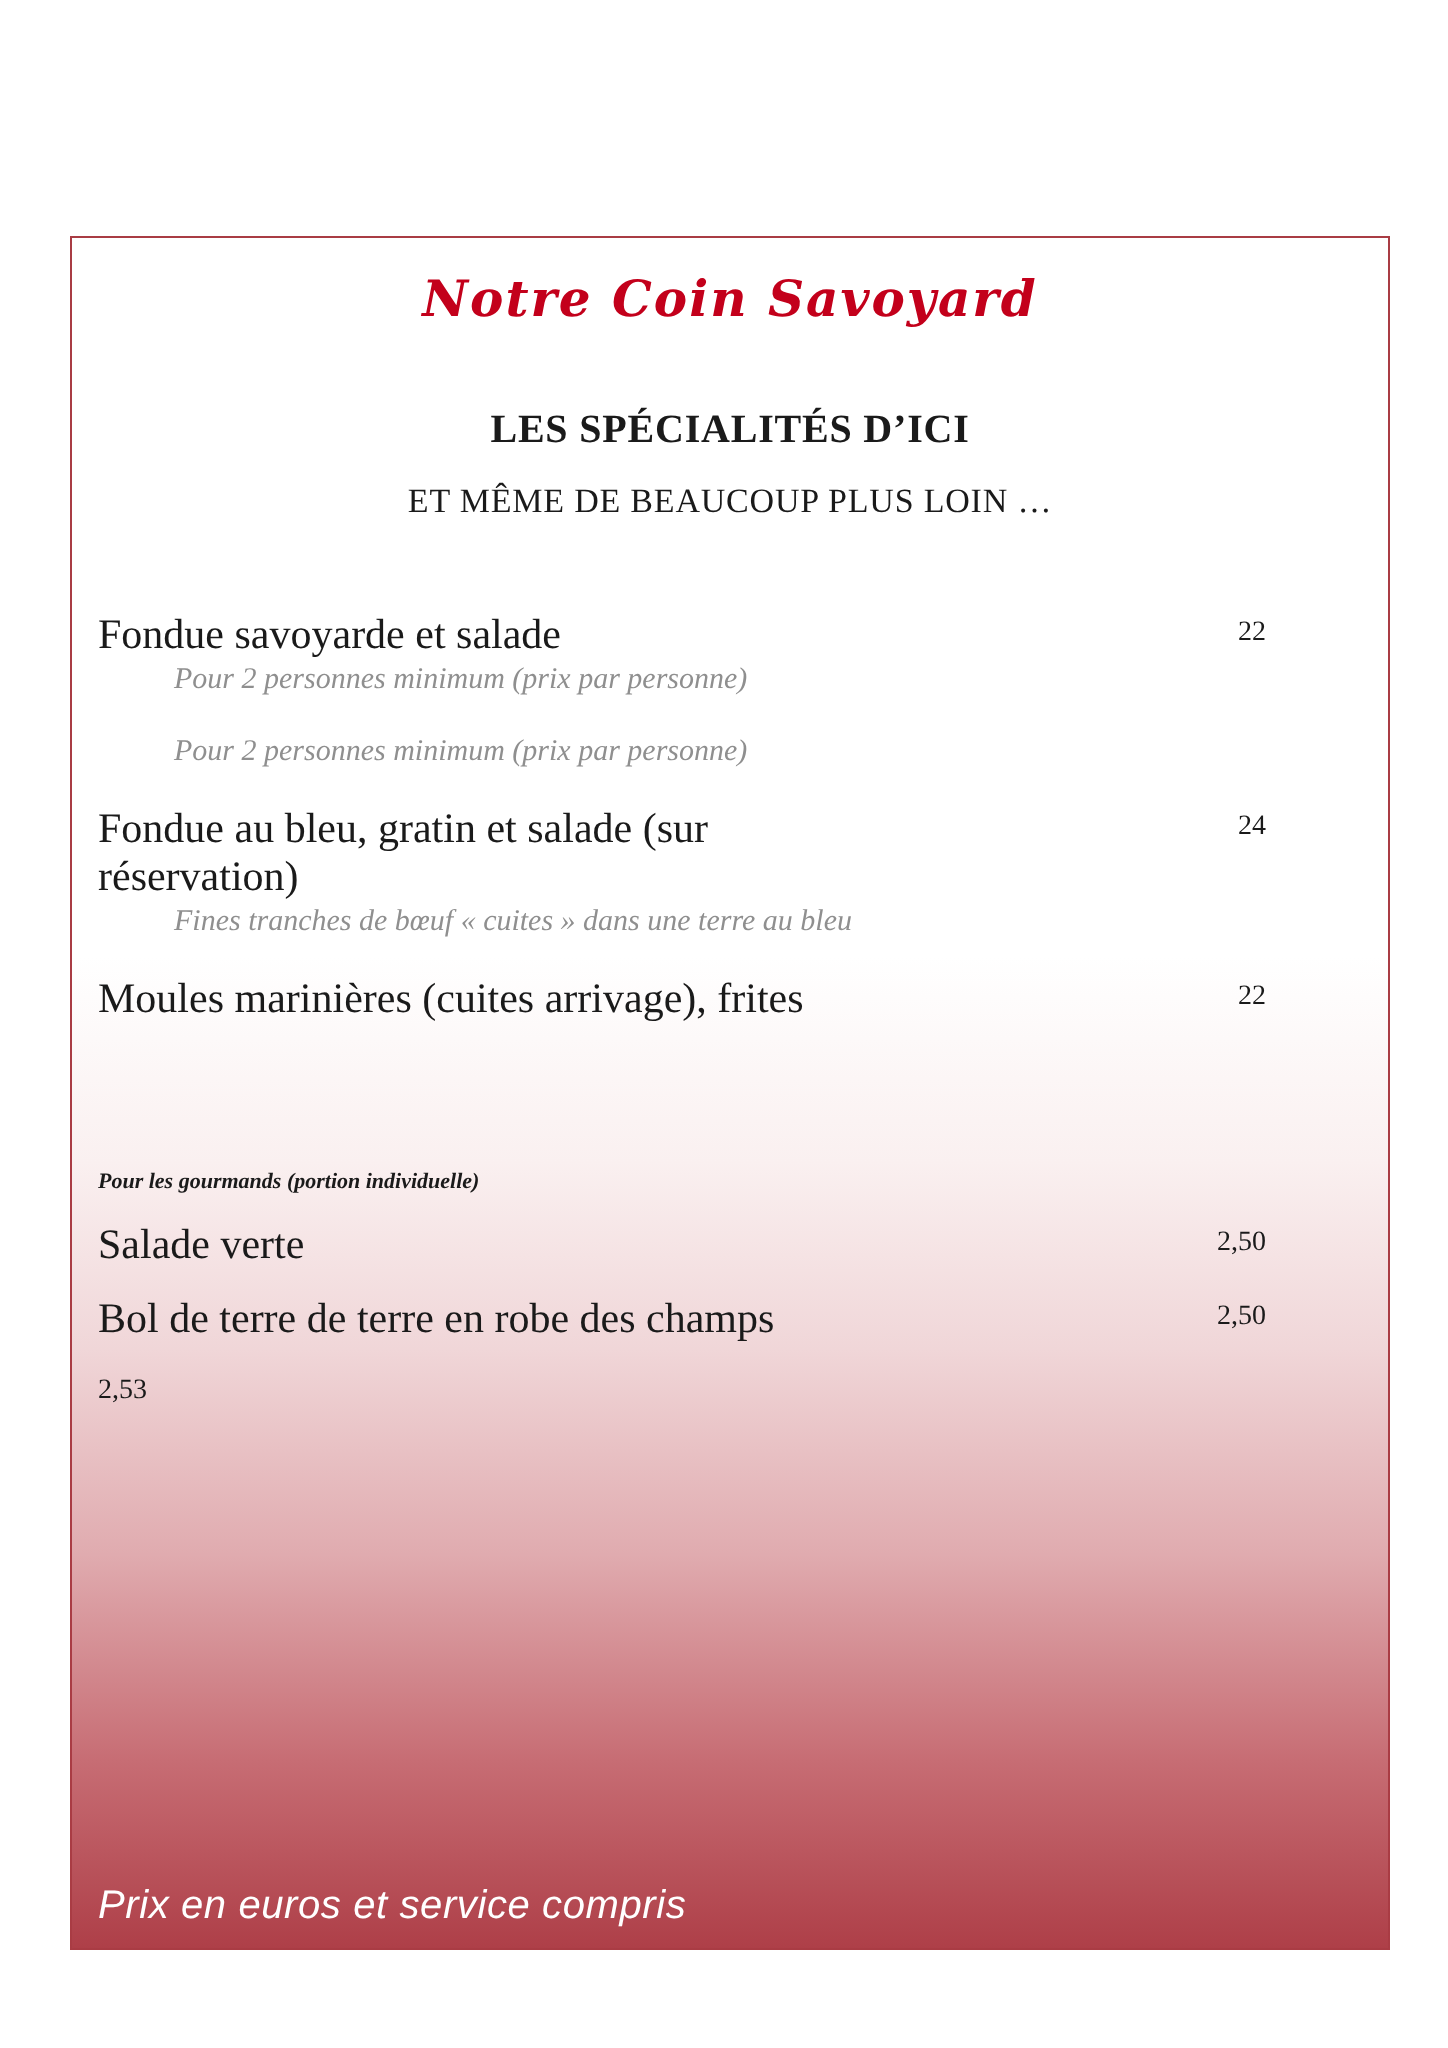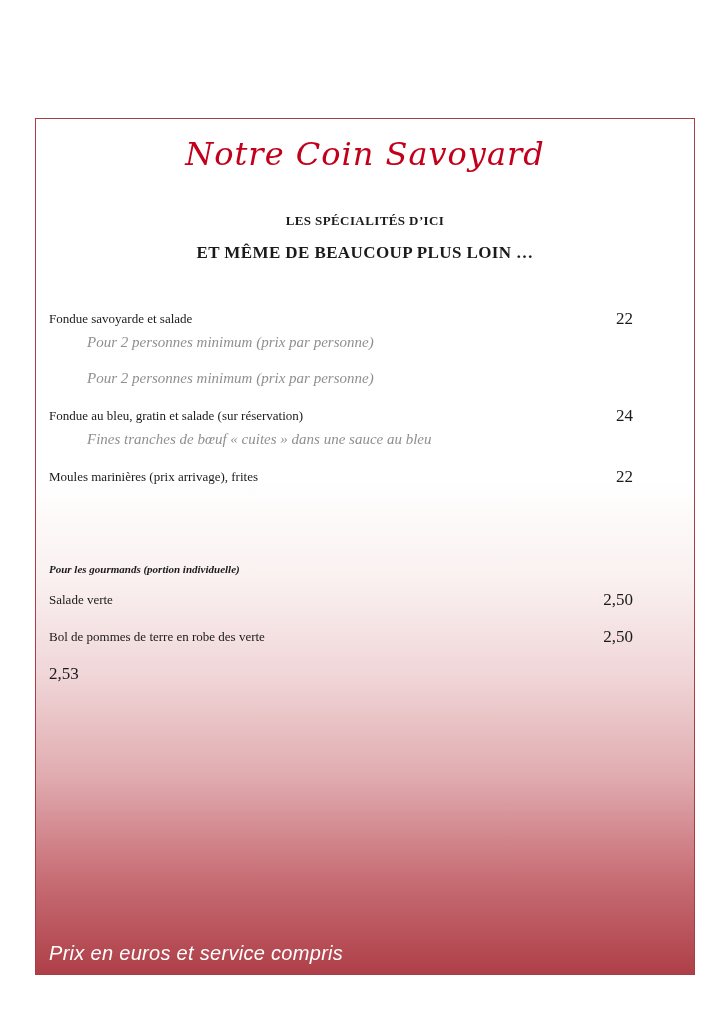--- a/index.html
+++ b/index.html
@@ -26,60 +26,60 @@
       #f0d6d8 65%,
       #e0abaf 77%,
       #c76d74 89%,
       #ae3f48 100%);
   }
   .restaurant-name {
     margin-top: 16px;
     text-align: center;
     font-family: "DejaVu Serif", serif;
     font-style: italic;
-    font-weight: normal;
-    font-size: 32px;
+    font-weight: bold;
+    font-size: 25px;
     letter-spacing: 1px;
     color: #c3001b;
   }
   .heading-1 {
     margin-top: 40px;
     text-align: center;
-    font-size: 13px;
+    font-size: 20px;
     font-weight: bold;
     letter-spacing: 0.4px;
     color: #1a1a1a;
   }
   .heading-2 {
     margin-top: 14px;
     text-align: center;
     font-size: 17px;
-    font-weight: bold;
+    font-weight: normal;
     letter-spacing: 0.4px;
     color: #1a1a1a;
   }
   .content {
     padding-left: 13px;
     padding-right: 61px;
   }
   .items { margin-top: 44px; }
   .menu-item { margin-bottom: 16px; }
   .item-row {
     display: flex;
     justify-content: space-between;
     align-items: flex-start;
   }
   .item-name {
-    font-size: 13px;
+    font-size: 21px;
     line-height: 24px;
     color: #1a1a1a;
     max-width: 410px;
   }
   .item-price {
-    font-size: 17px;
+    font-size: 14px;
     line-height: 24px;
     color: #1a1a1a;
     white-space: nowrap;
   }
   .item-note {
     margin-top: 1px;
     font-size: 15px;
     line-height: 20px;
     font-style: italic;
     color: #8f8f8f;
@@ -135,43 +135,43 @@
 
         <div class="menu-item">
           <div class="item-note">Pour 2 personnes minimum (prix par personne)</div>
         </div>
 
         <div class="menu-item">
           <div class="item-row">
             <span class="item-name">Fondue au bleu, gratin et salade (sur réservation)</span>
             <span class="item-price">24</span>
           </div>
-          <div class="item-note">Fines tranches de bœuf « cuites » dans une sauce au bleu</div>
+          <div class="item-note">Fines tranches de bœuf « cuites » dans une terre au bleu</div>
         </div>
 
         <div class="menu-item">
           <div class="item-row">
-            <span class="item-name">Moules marinières (prix arrivage), frites</span>
+            <span class="item-name">Moules marinières (cuites arrivage), frites</span>
             <span class="item-price">22</span>
           </div>
 
         </div>
 
       </div>
 
       <div class="gourmands">
         <div class="gourmands-title">Pour les gourmands (portion individuelle)</div>
 
         <div class="gourmand-row">
           <span class="item-name">Salade verte</span>
           <span class="item-price">2,50</span>
         </div>
 
         <div class="gourmand-row">
-          <span class="item-name">Bol de pommes de terre en robe des verte</span>
+          <span class="item-name">Bol de terre de terre en robe des champs</span>
           <span class="item-price">2,50</span>
         </div>
 
         <div class="gourmand-row">
           <span class="item-price">2,53</span>
         </div>
       </div>
 
     </div>
 

